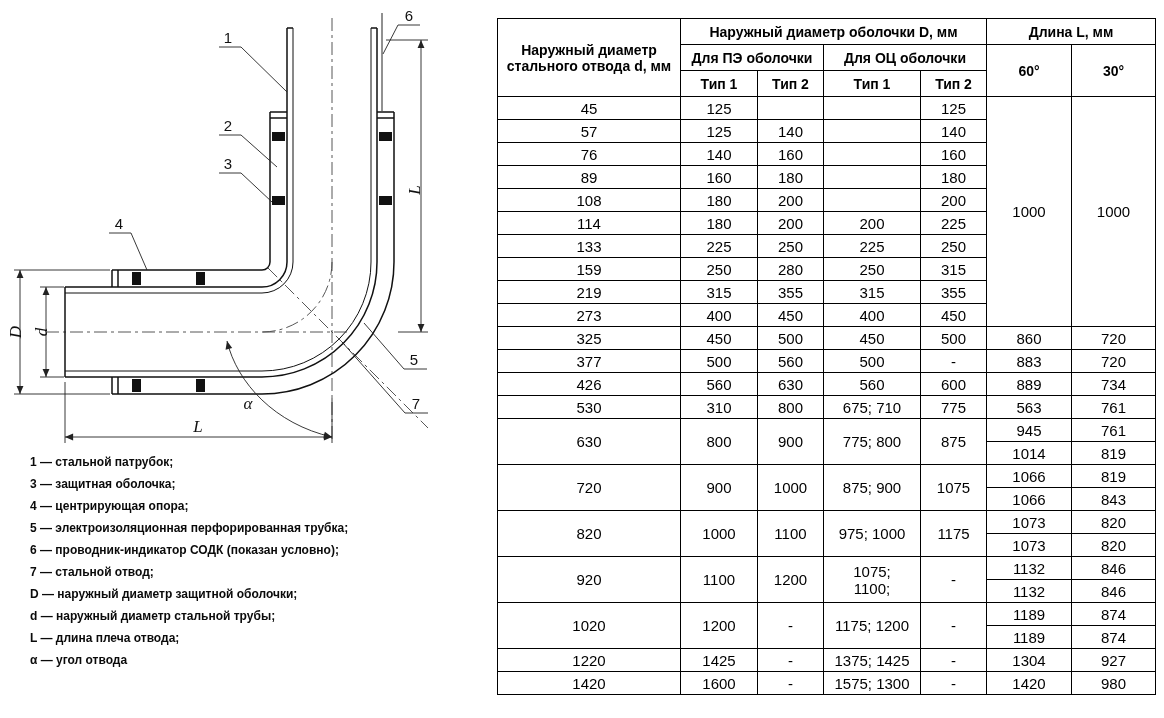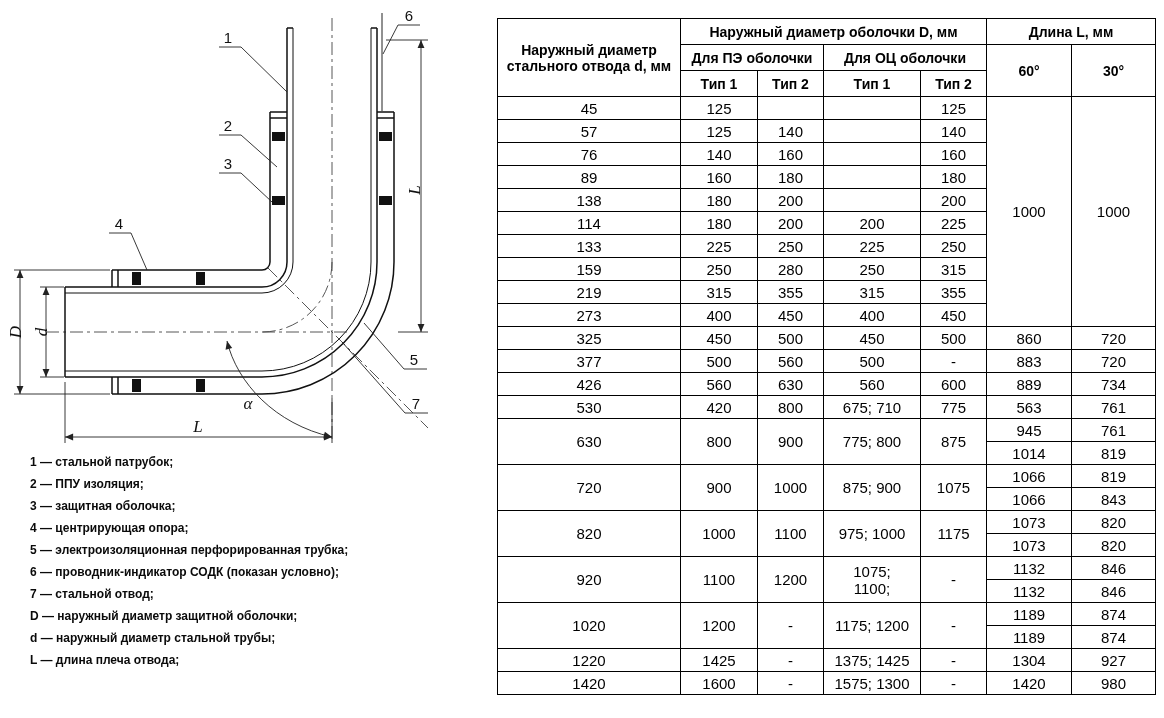--- a/index.html
+++ b/index.html
@@ -137,29 +137,29 @@
       <text class="dimlabel" x="198" y="432" text-anchor="middle">L</text>
       <text class="dimlabel" x="415" y="195" text-anchor="middle" transform="rotate(-90 415 190)">L</text>
       <text class="dimlabel" x="16" y="337" text-anchor="middle" transform="rotate(-90 16 332)">D</text>
       <text class="dimlabel" x="42" y="337" text-anchor="middle" transform="rotate(-90 42 332)">d</text>
       <text class="dimlabel" x="248" y="409" text-anchor="middle">α</text>
     </g>
   </svg>
 
   <ul class="legend">
       <li>1 — стальной патрубок;</li>
-      <li>2 — ППУ изоляция;</li>
       <li>3 — защитная оболочка;</li>
       <li>4 — центрирующая опора;</li>
       <li>5 — электроизоляционная перфорированная трубка;</li>
       <li>6 — проводник-индикатор СОДК (показан условно);</li>
       <li>7 — стальной отвод;</li>
       <li>D — наружный диаметр защитной оболочки;</li>
       <li>d — наружный диаметр стальной трубы;</li>
       <li>L — длина плеча отвода;</li>
+      <li>α — угол отвода</li>
     </ul>
 
   <table class="spec-table">
     <colgroup>
         <col style="width: 183px;">
         <col style="width: 77px;">
         <col style="width: 66px;">
         <col style="width: 97px;">
         <col style="width: 66px;">
         <col style="width: 85px;">
@@ -209,21 +209,21 @@
           <td>160</td>
         </tr>
         <tr>
           <td>89</td>
           <td>160</td>
           <td>180</td>
           <td></td>
           <td>180</td>
         </tr>
         <tr>
-          <td>138</td>
+          <td>108</td>
           <td>180</td>
           <td>200</td>
           <td></td>
           <td>200</td>
         </tr>
         <tr>
           <td>114</td>
           <td>180</td>
           <td>200</td>
           <td>200</td>
@@ -279,21 +279,21 @@
           <td>426</td>
           <td>560</td>
           <td>630</td>
           <td>560</td>
           <td>600</td>
           <td>889</td>
           <td>734</td>
         </tr>
         <tr>
           <td>530</td>
-          <td>420</td>
+          <td>310</td>
           <td>800</td>
           <td>675; 710</td>
           <td>775</td>
           <td>563</td>
           <td>761</td>
         </tr>
         <tr>
           <td rowspan="2">630</td>
           <td rowspan="2">800</td>
           <td rowspan="2">900</td>

